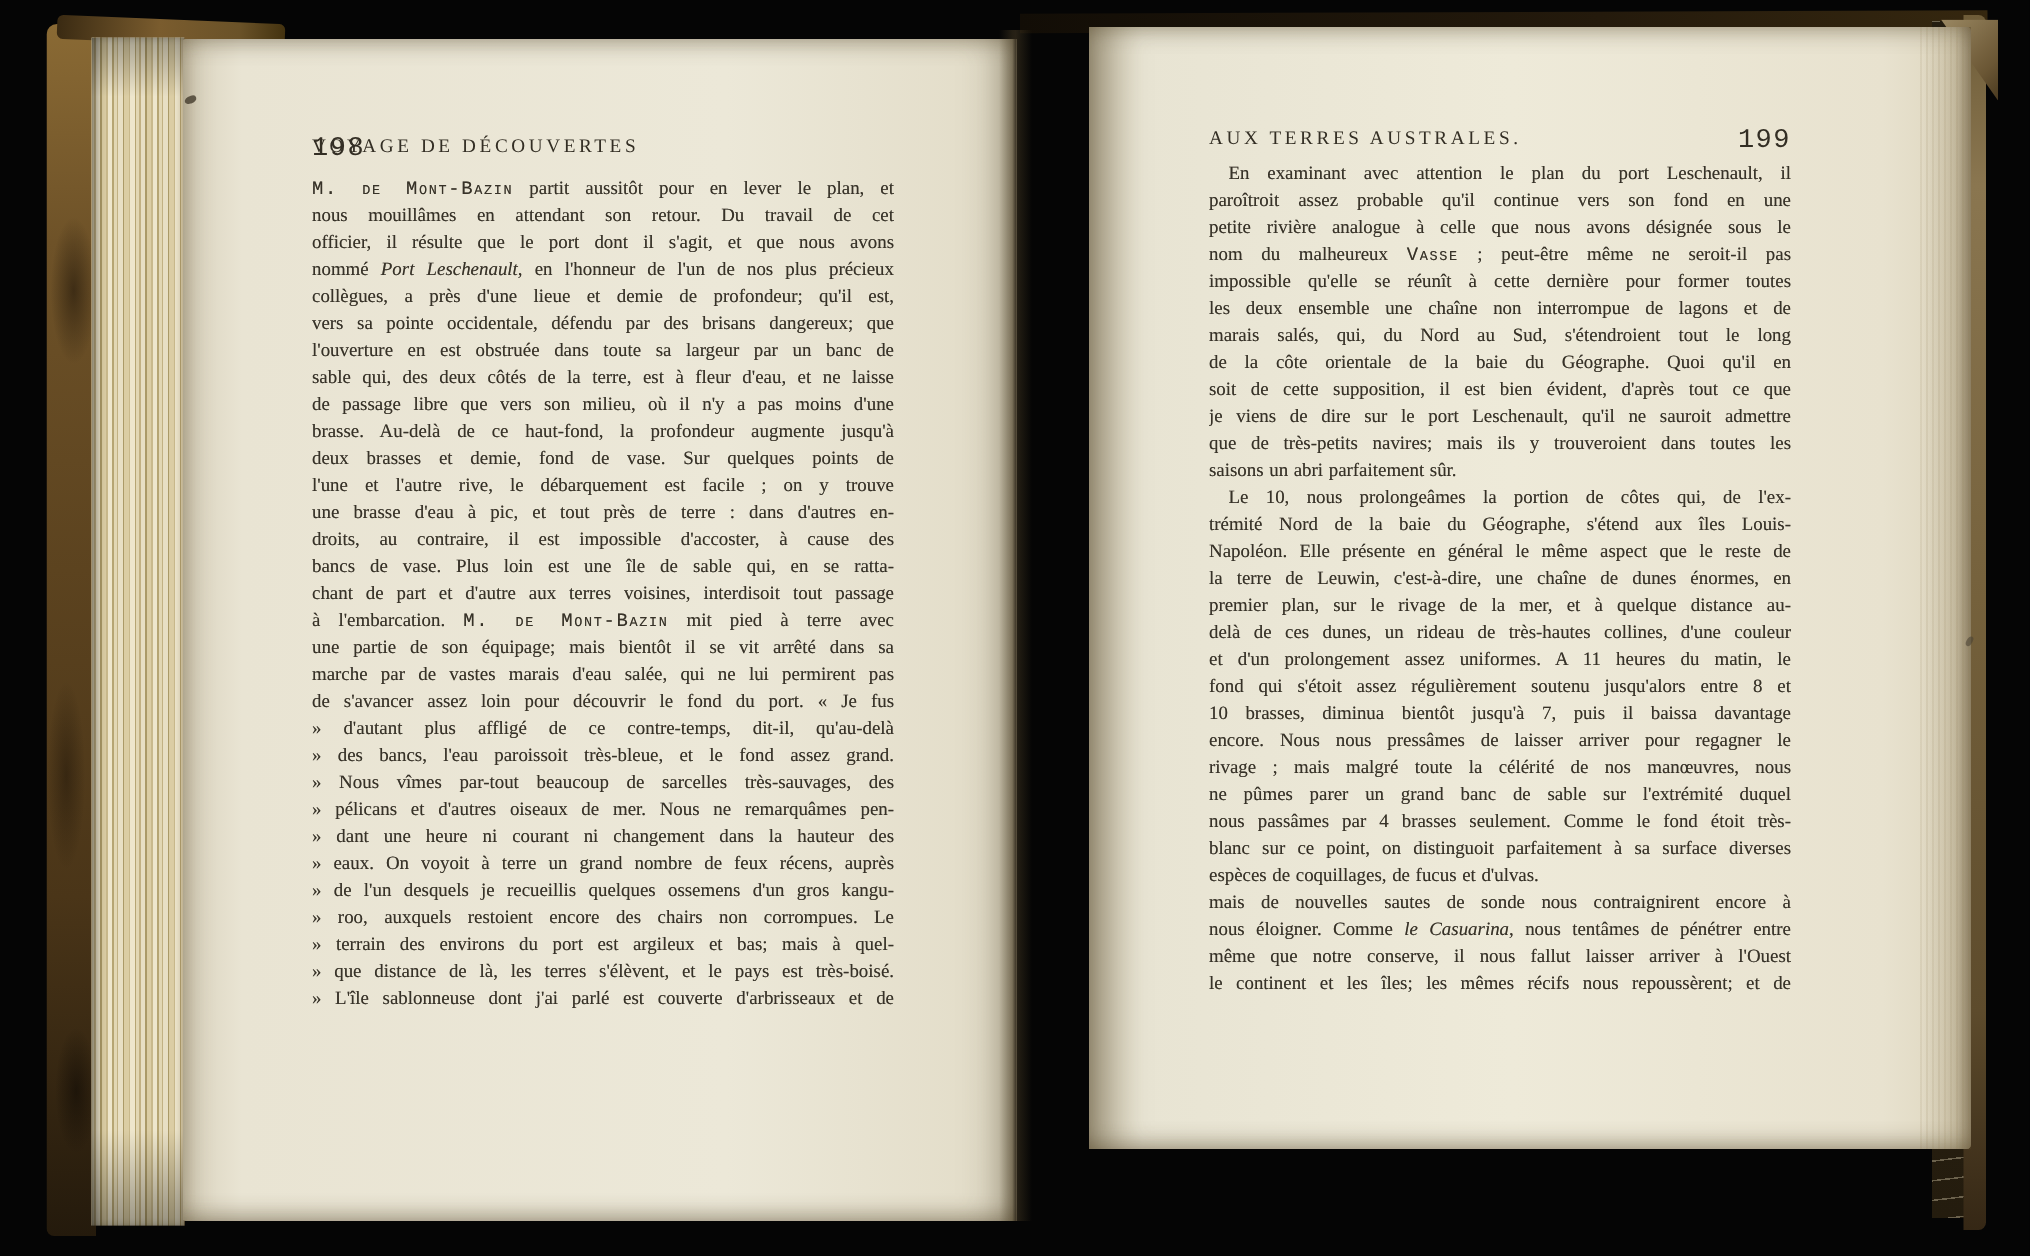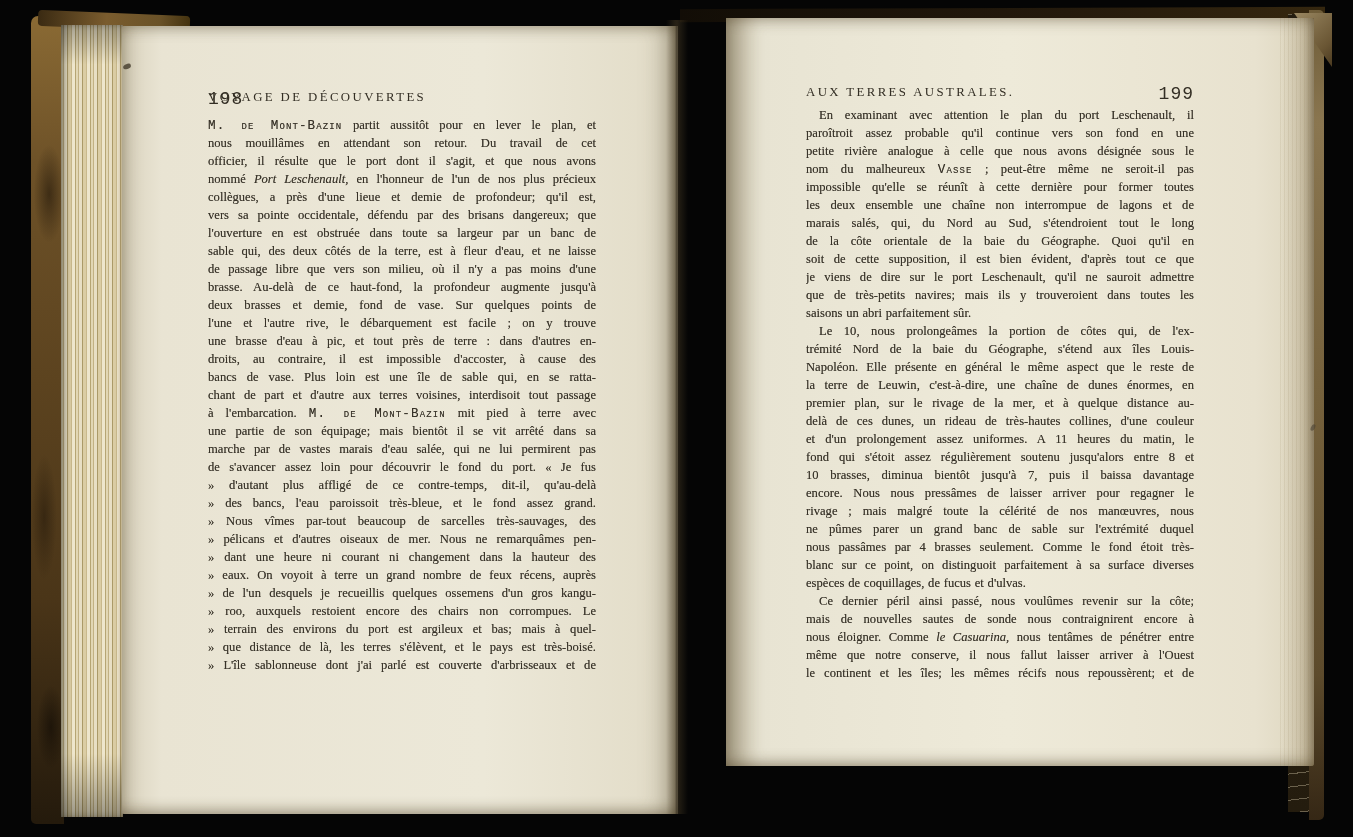--- a/index.html
+++ b/index.html
@@ -197,21 +197,20 @@
         <div class="line"><span>delà de ces dunes, un rideau de très-hautes collines, d'une couleur</span></div>
         <div class="line"><span>et d'un prolongement assez uniformes. A 11 heures du matin, le</span></div>
         <div class="line"><span>fond qui s'étoit assez régulièrement soutenu jusqu'alors entre 8 et</span></div>
         <div class="line"><span>10 brasses, diminua bientôt jusqu'à 7, puis il baissa davantage</span></div>
         <div class="line"><span>encore. Nous nous pressâmes de laisser arriver pour regagner le</span></div>
         <div class="line"><span>rivage ; mais malgré toute la célérité de nos manœuvres, nous</span></div>
         <div class="line"><span>ne pûmes parer un grand banc de sable sur l'extrémité duquel</span></div>
         <div class="line"><span>nous passâmes par 4 brasses seulement. Comme le fond étoit très-</span></div>
         <div class="line"><span>blanc sur ce point, on distinguoit parfaitement à sa surface diverses</span></div>
         <div class="line end"><span>espèces de coquillages, de fucus et d'ulvas.</span></div>
-        <div class="line indent"><span>Ce dernier péril ainsi passé, nous voulûmes revenir sur la côte;</span></div>
         <div class="line"><span>mais de nouvelles sautes de sonde nous contraignirent encore à</span></div>
         <div class="line"><span>nous éloigner. Comme </span><span class="it">le Casuarina,</span><span> nous tentâmes de pénétrer entre</span></div>
         <div class="line"><span>même que notre conserve, il nous fallut laisser arriver à l'Ouest</span></div>
         <div class="line"><span>le continent et les îles; les mêmes récifs nous repoussèrent; et de</span></div>
       </div>
     <div class="page-curl"></div>
     <div class="speck s2"></div>
   </div>
 
   <div class="gutter"></div>

